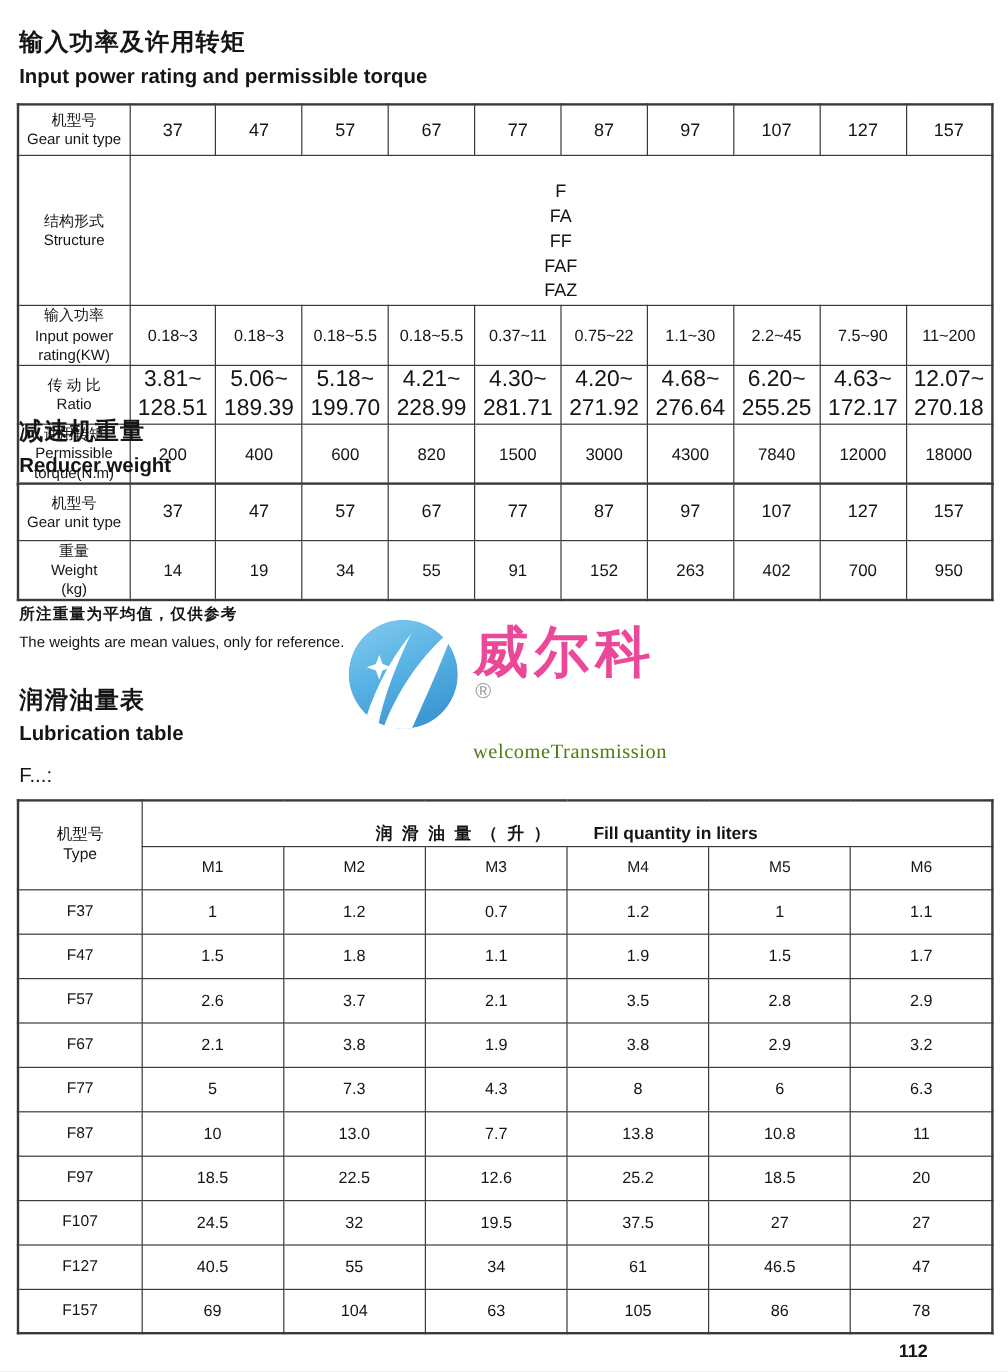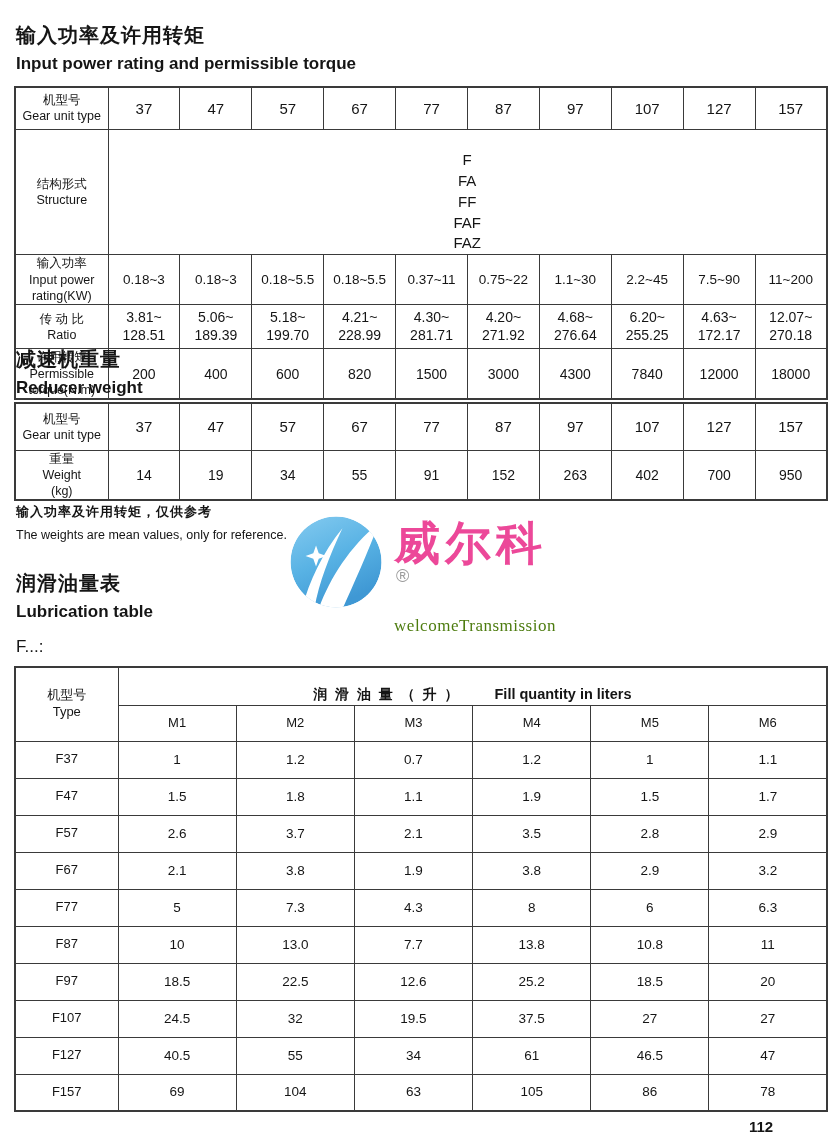--- a/index.html
+++ b/index.html
@@ -15,21 +15,21 @@
 
   table { border-collapse:collapse; table-layout:fixed; background:#fff; }
   .spec-table { border:2px solid #3a3a3a; }
   .spec-table td, .spec-table th {
     border:1px solid #3a3a3a; text-align:center; vertical-align:middle;
     padding:0 2px; white-space:pre-line; font-weight:normal; line-height:1.3;
   }
   .row-head { font-size:12.5px; }
   .num-cell { font-size:14px; }
   .gear-row td { font-size:15px; }
-  .ratio-row td { font-size:14px; line-height:1.25; }
+  .ratio-row td { font-size:19px; line-height:1.25; }
   .power-row td { font-size:13.5px; }
 
   .structure-cell { text-align:center; }
   .structure-cell span { display:inline-block; margin:0 14px; font-size:15px; }
 
   .note-zh { font-size:13px; font-weight:bold; letter-spacing:1px; }
   .note-en { font-size:12.5px; margin-top:7px; }
 
   
   #lub-table th { font-size:13px; }
@@ -207,21 +207,21 @@
           <td>152</td>
           <td>263</td>
           <td>402</td>
           <td>700</td>
           <td>950</td>
         </tr>
   </tbody>
     </table>
 
   <div class="abs" style="left:16px; top:503px;">
-    <div class="note-zh">输入功率及许用转矩，仅供参考</div>
+    <div class="note-zh">所注重量为平均值，仅供参考</div>
     <div class="note-en">The weights are mean values, only for reference.</div>
   </div>
 
   <div class="logo abs" style="left:286px; top:510px; width:270px; height:110px;">
     <svg width="104" height="104" viewBox="0 0 110 110">
       <defs>
         <linearGradient id="lg-blue" x1="0" y1="0" x2="0.45" y2="1">
           <stop offset="0" stop-color="#85cbf0"></stop>
           <stop offset="0.55" stop-color="#58b2e4"></stop>
           <stop offset="1" stop-color="#3f98d4"></stop>

